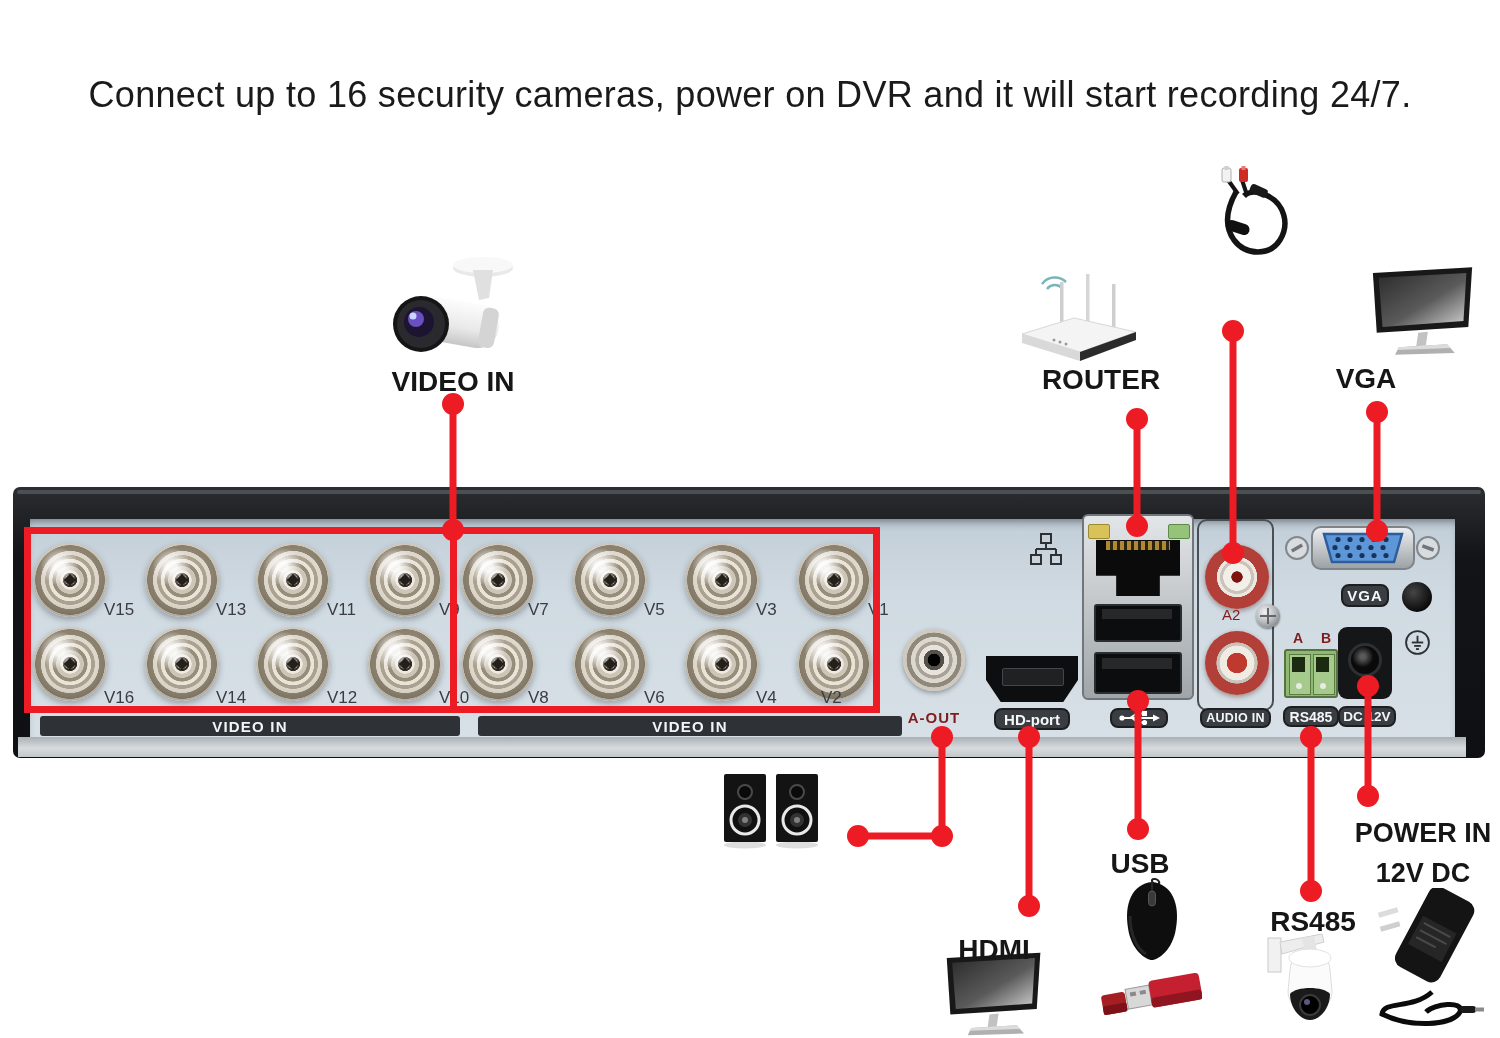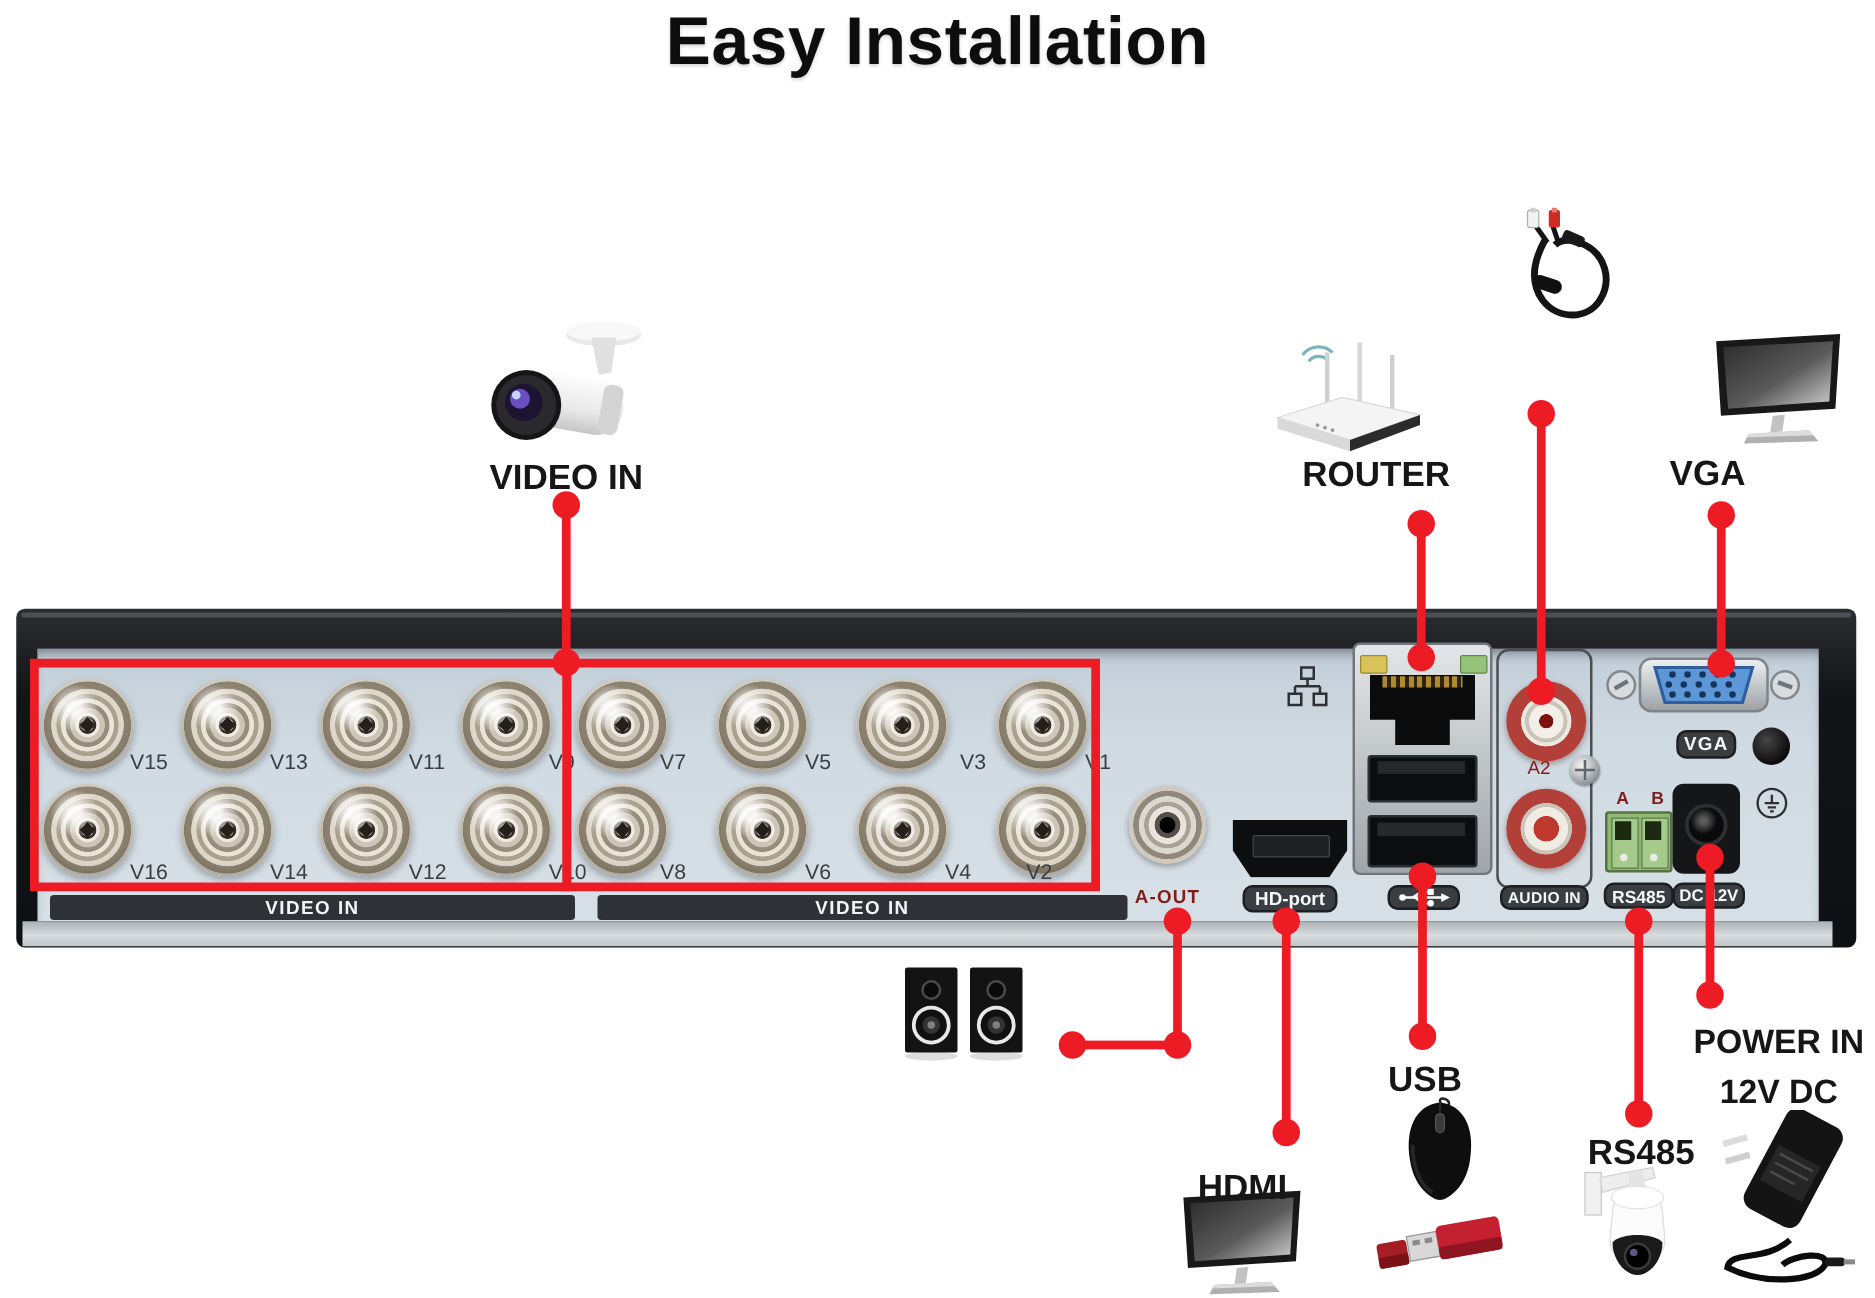--- a/index.html
+++ b/index.html
@@ -92,21 +92,21 @@
   .rdot{position:absolute;width:22px;height:22px;border-radius:50%;background:var(--red);
         transform:translate(-50%,-50%);z-index:52;}
   .rbox{position:absolute;border:7px solid var(--red);z-index:45;box-sizing:border-box;}
   .icon{z-index:20;}
 </style>
 </head>
 <body>
 
 <div class="stage">
 
-  <div class="abs title">Easy Installation</div>
+  <div class="abs subtitle">Connect up to 16 security cameras, power on DVR and it will start recording 24/7.</div>
 
   <svg class="abs icon" style="left:385px;top:252px;" width="145" height="112" viewBox="0 0 145 112">
     <defs>
         <linearGradient id="camb" x1="0" y1="0" x2="0" y2="1">
       <stop offset="0" stop-color="#fdfdfd"></stop>
           <stop offset=".6" stop-color="#e9e9e9"></stop>
           <stop offset="1" stop-color="#c6c6c6"></stop>
     </linearGradient>
       </defs>
     <ellipse cx="98" cy="16" rx="30" ry="9" fill="#e9e9e9"></ellipse>
@@ -187,21 +187,21 @@
       <div class="bnc-label" style="left: 216px; top: 688px;">V14</div>
       <div class="bnc" style="left: 256px; top: 627px;"></div>
       <div class="bnc-label" style="left: 327px; top: 688px;">V12</div>
       <div class="bnc" style="left: 368px; top: 627px;"></div>
       <div class="bnc-label" style="left: 439px; top: 688px;">V10</div>
       <div class="bnc" style="left: 461px; top: 543px;"></div>
       <div class="bnc-label" style="left: 528px; top: 600px;">V7</div>
       <div class="bnc" style="left: 573px; top: 543px;"></div>
       <div class="bnc-label" style="left: 644px; top: 600px;">V5</div>
       <div class="bnc" style="left: 685px; top: 543px;"></div>
-      <div class="bnc-label" style="left: 756px; top: 600px; margin-left: 12px;">V3</div>
+      <div class="bnc-label" style="left: 756px; top: 600px;">V3</div>
       <div class="bnc" style="left: 797px; top: 543px;"></div>
       <div class="bnc-label" style="left: 868px; top: 600px;">V1</div>
       <div class="bnc" style="left: 461px; top: 627px;"></div>
       <div class="bnc-label" style="left: 528px; top: 688px;">V8</div>
       <div class="bnc" style="left: 573px; top: 627px;"></div>
       <div class="bnc-label" style="left: 644px; top: 688px;">V6</div>
       <div class="bnc" style="left: 685px; top: 627px;"></div>
       <div class="bnc-label" style="left: 756px; top: 688px;">V4</div>
       <div class="bnc" style="left: 797px; top: 627px;"></div>
       <div class="bnc-label" style="left: 821px; top: 688px;">V2</div>

